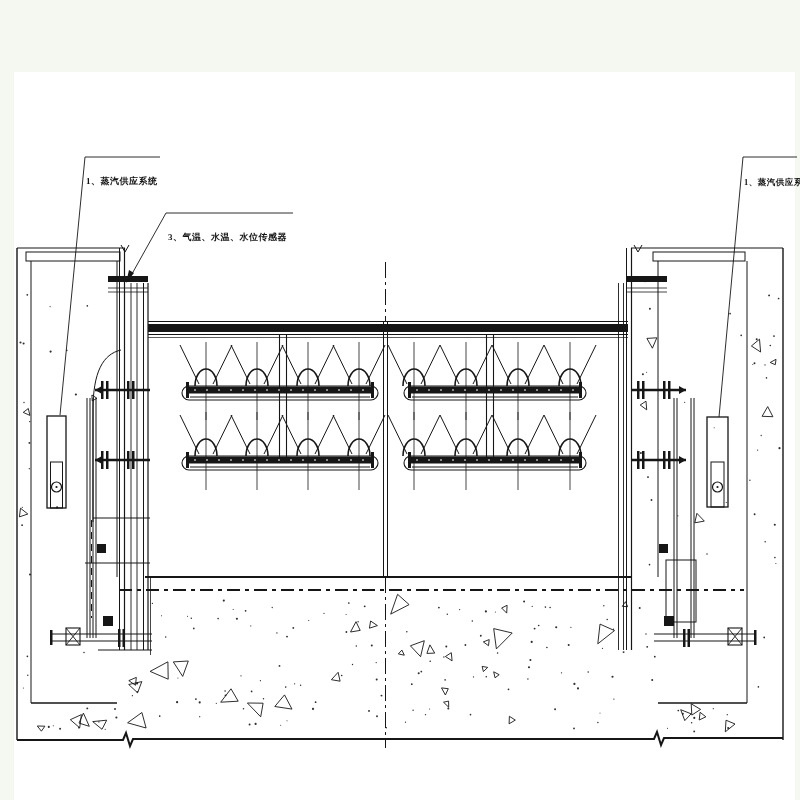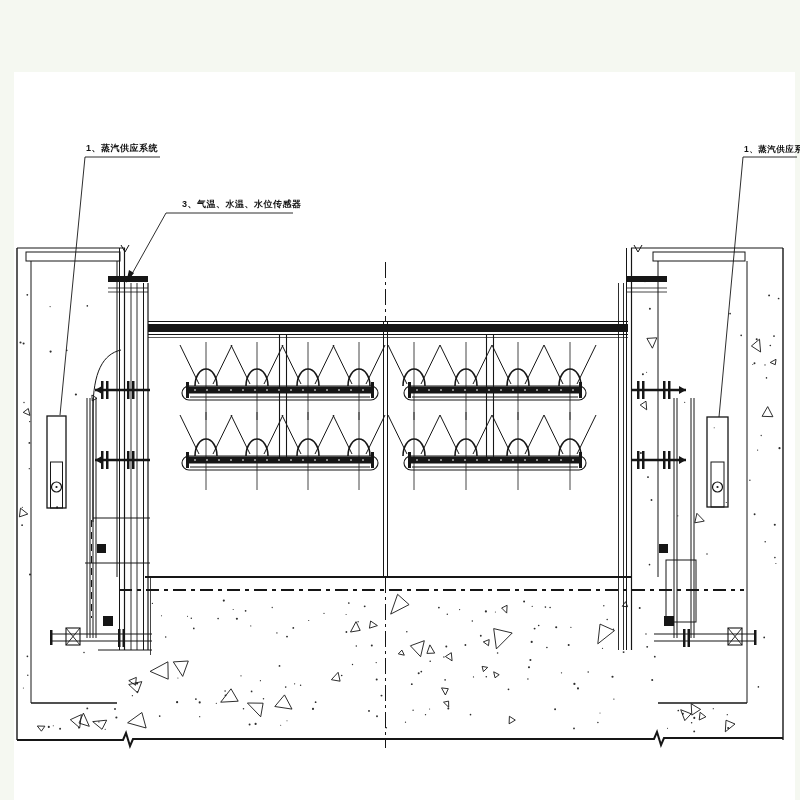--- a/index.html
+++ b/index.html
@@ -1,21 +1,21 @@
 <!DOCTYPE html>
 <html><head>
 <meta charset="utf-8">
 <style>
   html,body{margin:0;padding:0;}
   body{font-family:"Liberation Sans","DejaVu Sans",sans-serif;}
   .stage{position:relative;width:800px;height:800px;overflow:hidden;}
   .sheet-svg{position:absolute;left:0;top:0;}
   .anno{position:absolute;font-size:9px;line-height:11px;color:#131313;
         white-space:nowrap;font-weight:bold;letter-spacing:0.5px;
-        font-family:Liberation Sans, sans-serif;}
+        font-family:Liberation Serif, serif;margin-top:33px;}
   .anno.small{font-size:8.5px;}
 </style>
 </head>
 <body style="background: rgb(245, 248, 241);">
 
 <div class="stage" id="stage">
   <svg id="drawing" class="sheet-svg" width="800" height="800" viewBox="0 0 800 800">
       <g>
         <rect x="14" y="72" width="781" height="728" fill="#ffffff"></rect>
       </g>
@@ -534,15 +534,15 @@
         <line x1="85" y1="157" x2="160" y2="157" stroke="#161616" stroke-width="0.9" stroke-linecap="butt"></line>
         <line x1="85" y1="157" x2="60" y2="415" stroke="#161616" stroke-width="0.9" stroke-linecap="butt"></line>
         <line x1="166" y1="213" x2="293" y2="213" stroke="#161616" stroke-width="0.9" stroke-linecap="butt"></line>
         <line x1="166" y1="213" x2="128" y2="281" stroke="#161616" stroke-width="0.9" stroke-linecap="butt"></line>
         <polygon points="126,283 134,273 129,270" fill="#161616"></polygon>
         <line x1="743" y1="157" x2="797" y2="157" stroke="#161616" stroke-width="0.9" stroke-linecap="butt"></line>
         <line x1="743" y1="157" x2="719" y2="417" stroke="#161616" stroke-width="0.9" stroke-linecap="butt"></line>
       </g>
     </svg>
   <div class="anno" id="label-left" style="left:86px;top:143px;">1、蒸汽供应系统</div>
-  <div class="anno" id="label-sensors" style="left:182px;top:199px;">3、气温、水温、水位传感器</div>
+  <div class="anno" id="label-sensors" style="left:168px;top:199px;">3、气温、水温、水位传感器</div>
   <div class="anno small" id="label-right" style="left:744px;top:144px;">1、蒸汽供应系统</div>
 </div>
 
 </body></html>

